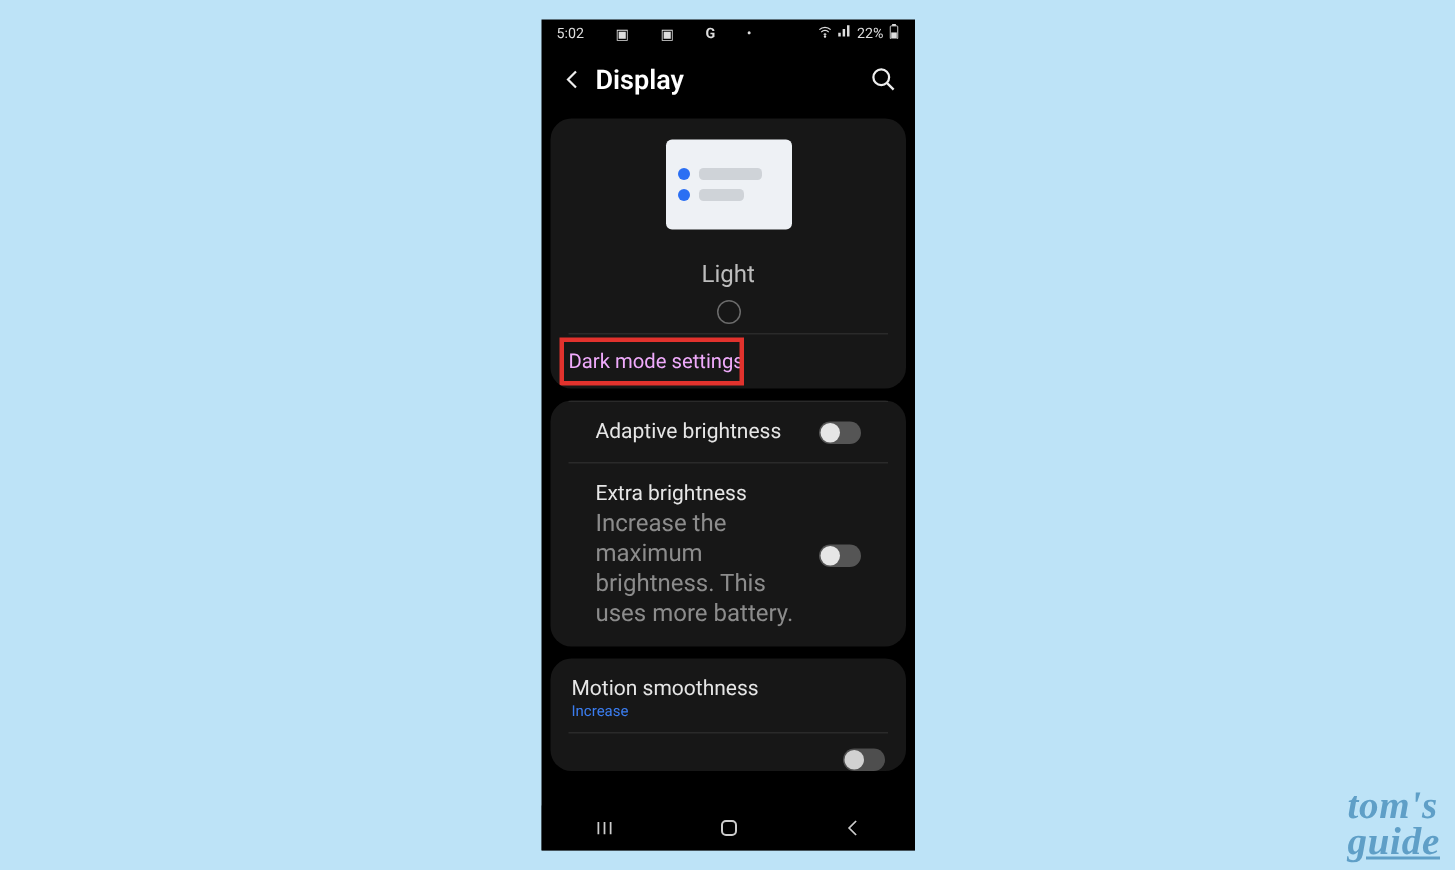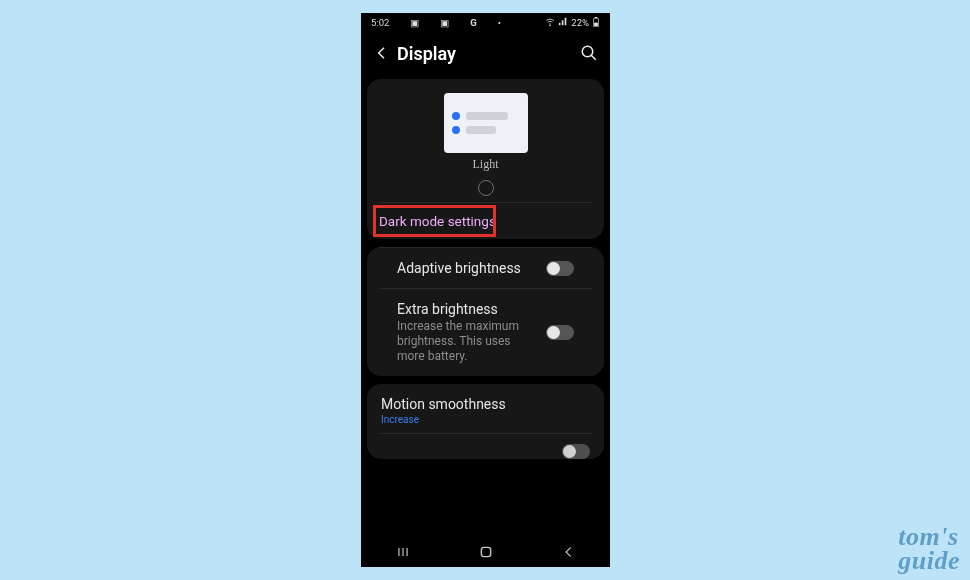--- a/index.html
+++ b/index.html
@@ -76,21 +76,21 @@
     padding: 0 8px;
   }
   .preview-light { background: #eef1f5; }
   .preview-dark  { background: #2b3651; }
   .row-line { display:flex; align-items:center; gap:6px;}
   .dot-blue { width:8px;height:8px;border-radius:50%;background:#2b6ff3; }
   .bar-gray { height:8px; border-radius:3px; background:#cfd3d8; }
   .bar-gray.w1{width:42px;} .bar-gray.w2{width:30px;}
   .bar-dark { height:8px; border-radius:3px; background:#465579; }
   .bar-dark.w1{width:42px;} .bar-dark.w2{width:30px;}
-  .theme-label { margin-top:4px; font-size:12px;font-family:Liberation Serif, serif; }
+  .theme-label { margin-top:20px; font-size:16px; }
   .theme-label.light { color:#bdbdbd; }
   .theme-label.dark  { color:#3b7df0; font-weight:600;}
   .radio { margin-top:8px; width:16px;height:16px;border-radius:50%;border:1.5px solid #6b6b6b; position:relative;}
   .radio.checked { border-color:#3b7df0; }
   .radio.checked::after{content:"";position:absolute;inset:3px;border-radius:50%;background:#3b7df0;}
   .divider { height:1px;background:#2a2a2a;margin:0 12px;}
   .dm-row { padding: 10px 0 10px 0; position:relative;}
   .dm-highlight {
     border:3px solid #e1322d;
     position:absolute;
@@ -101,39 +101,39 @@
   .dm-label { font-size: 13.5px; color:#f0abfc; padding-left:12px;}
   .section-pad { padding: 12px 14px 2px 14px; }
   .sec-title { font-size:14px; color:#e6e6e6; }
   .slider-row { display:flex;align-items:center;gap:10px;margin:8px 0 10px 0;}
   .sun-icon { width:16px;height:16px;color:#fc5a43;}
   .slider-track { flex:1;height:4px;background:#fc5a43;border-radius:2px;position:relative;}
   .slider-knob { position:absolute;right:-2px;top:-5px;width:14px;height:14px;border-radius:50%;background:#fc5a43;}
   .toggle-row { display:flex;align-items:center;gap:10px;padding:12px 30px;}
   .toggle-row .txt { flex:1; }
   .toggle-row .title { font-size:14px;color:#e6e6e6; }
-  .toggle-row .desc { font-size:12px;color:#8c8c8c;line-height:1.25;margin-top:2px; max-width:160px;}
+  .toggle-row .desc { font-size:16px;color:#8c8c8c;line-height:1.25;margin-top:2px; max-width:160px;}
   .switch { width:28px;height:15px;border-radius:8px;background:#555;position:relative;flex-shrink:0;}
   .switch::after{content:"";position:absolute;width:13px;height:13px;border-radius:50%;background:#e6e6e6;top:1px;left:1px;}
   .motion-sub { font-size:10px;color:#3b7df0;margin-top:2px;}
   .navbar {
     position:absolute;bottom:0;left:0;right:0;height:30px;
     display:flex;justify-content:space-around;align-items:center;
     background:#000;
   }
   .nav-icon{width:16px;height:16px;display:flex;align-items:center;justify-content:center;color:#ccc;}
   .cutoff-row{padding:10px 14px 0 14px;display:flex;align-items:center;gap:10px;}
   .watermark {
     position:absolute; right:10px; bottom:8px;
     font-family: Georgia, "Times New Roman", serif;
     font-weight:800; font-style:italic;
     color:#5f9fc7; line-height:0.9; text-align:left;
     font-size:26px; letter-spacing:0.5px;
   }
-  .watermark .g{font-size:26px;}
+  .watermark .g{font-size:26px;text-decoration:underline;}
 </style>
 </head>
 <body>
 
 <div class="phone">
 
   <div class="status-bar">
     <div class="status-left">
       <span>5:02</span>
       <span>▣</span>

